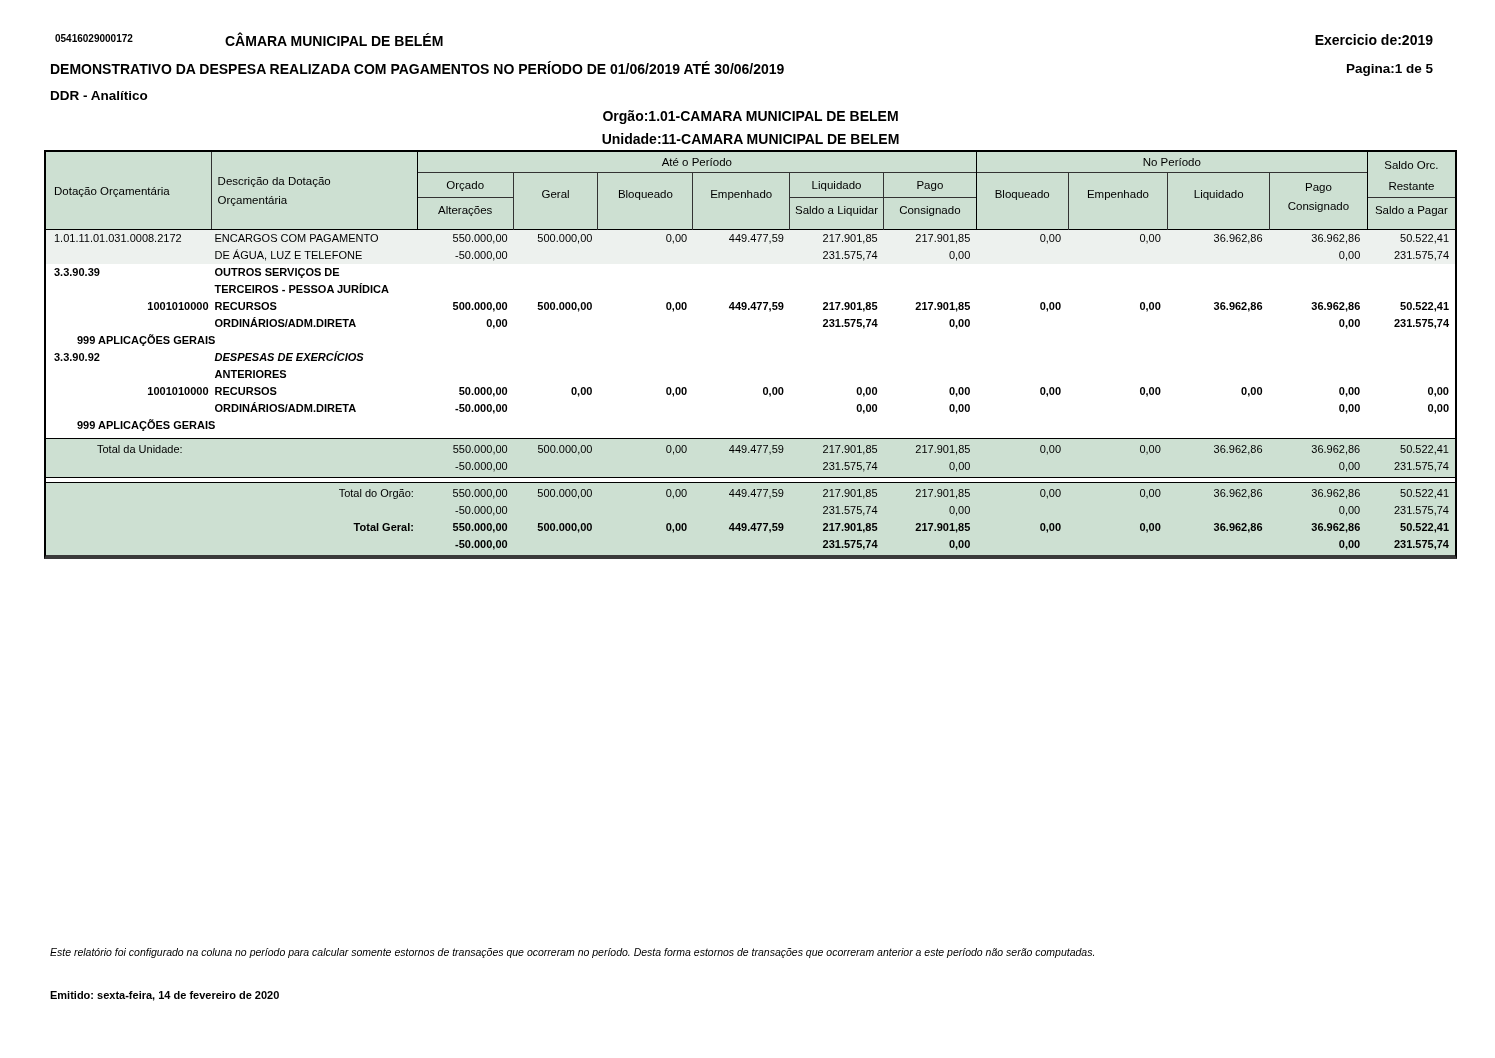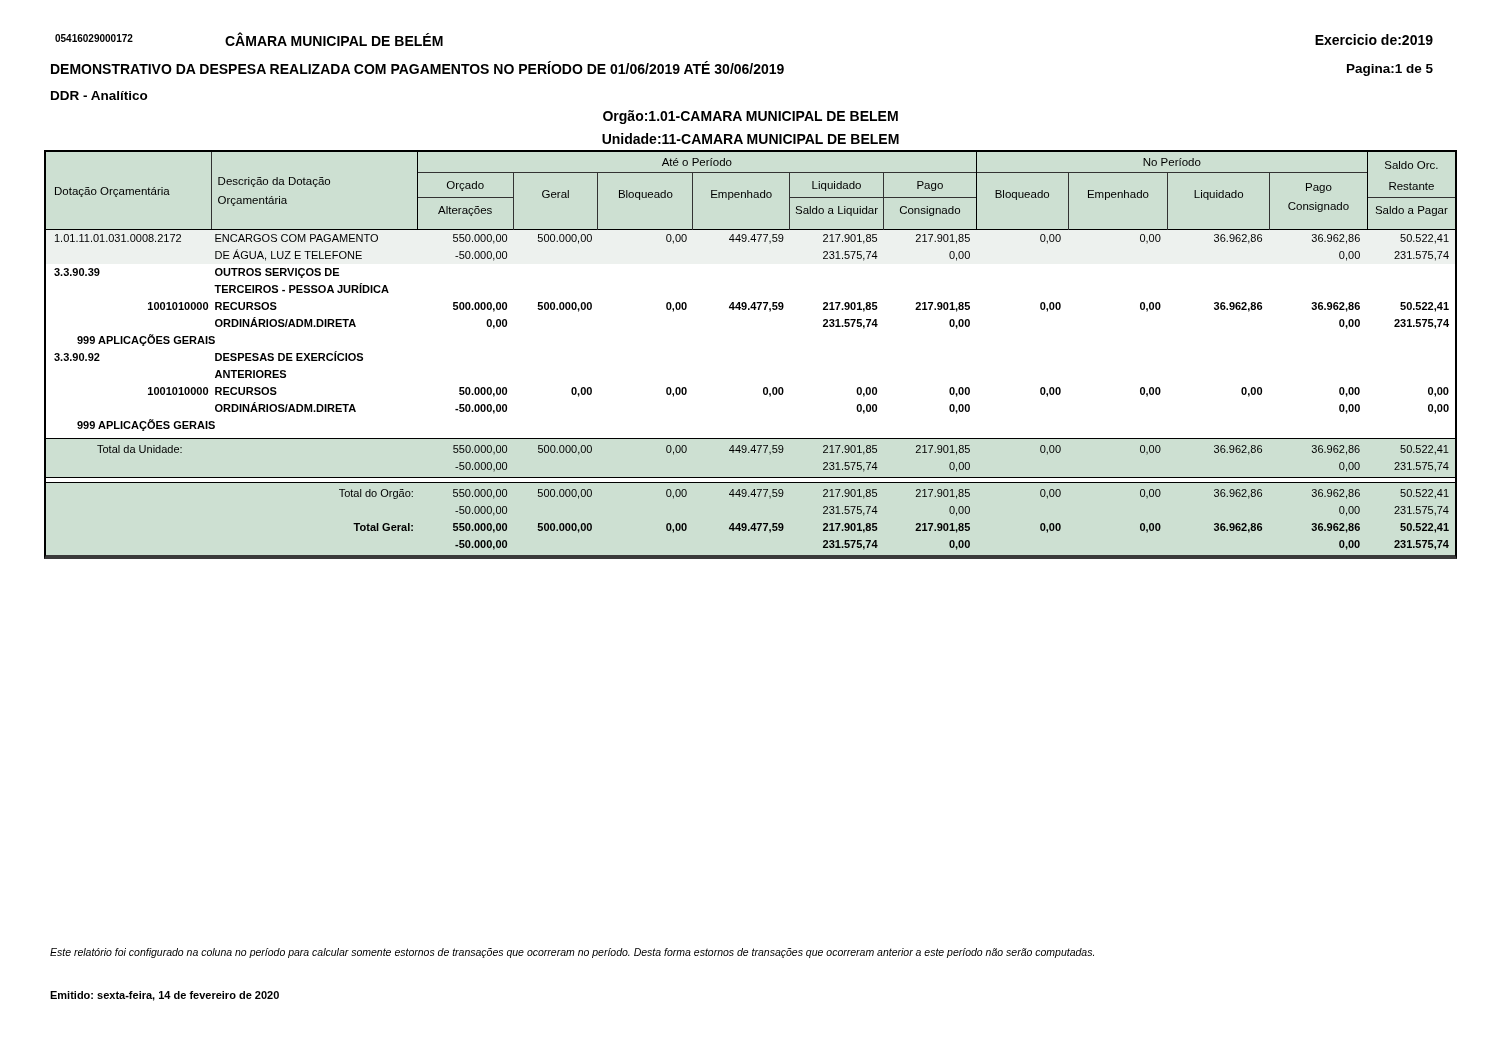--- a/index.html
+++ b/index.html
@@ -227,21 +227,21 @@
           <div class="c num" style="width: 94px;"></div>
           <div class="c num" style="width: 93px;"></div>
           <div class="c num" style="width: 91px;"></div>
           <div class="c num" style="width: 100px;"></div>
           <div class="c num" style="width: 102px;"></div>
           <div class="c num" style="width: 98px;"></div>
           <div class="c num" style="width: 89px;"></div>
         </div>
         <div class="row bold">
           <div class="c c1" style="width: 166px;">3.3.90.92</div>
-          <div class="c c2" style="width: 208px;">DESPESAS DE EXERCÍCIOS</div>
+          <div class="c c2" style="width: 208px; font-style: italic;">DESPESAS DE EXERCÍCIOS</div>
           <div class="c num" style="width: 95px;"></div>
           <div class="c num" style="width: 85px;"></div>
           <div class="c num" style="width: 95px;"></div>
           <div class="c num" style="width: 97px;"></div>
           <div class="c num" style="width: 94px;"></div>
           <div class="c num" style="width: 93px;"></div>
           <div class="c num" style="width: 91px;"></div>
           <div class="c num" style="width: 100px;"></div>
           <div class="c num" style="width: 102px;"></div>
           <div class="c num" style="width: 98px;"></div>

